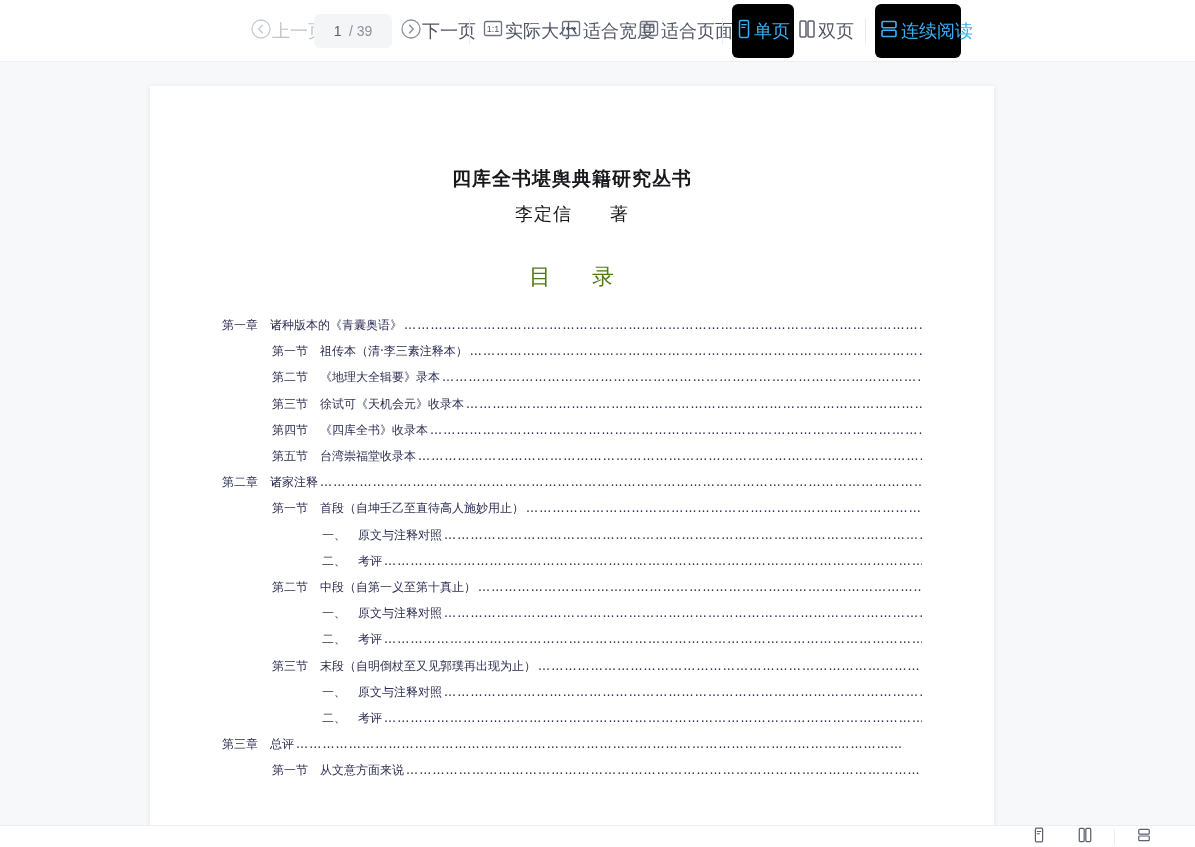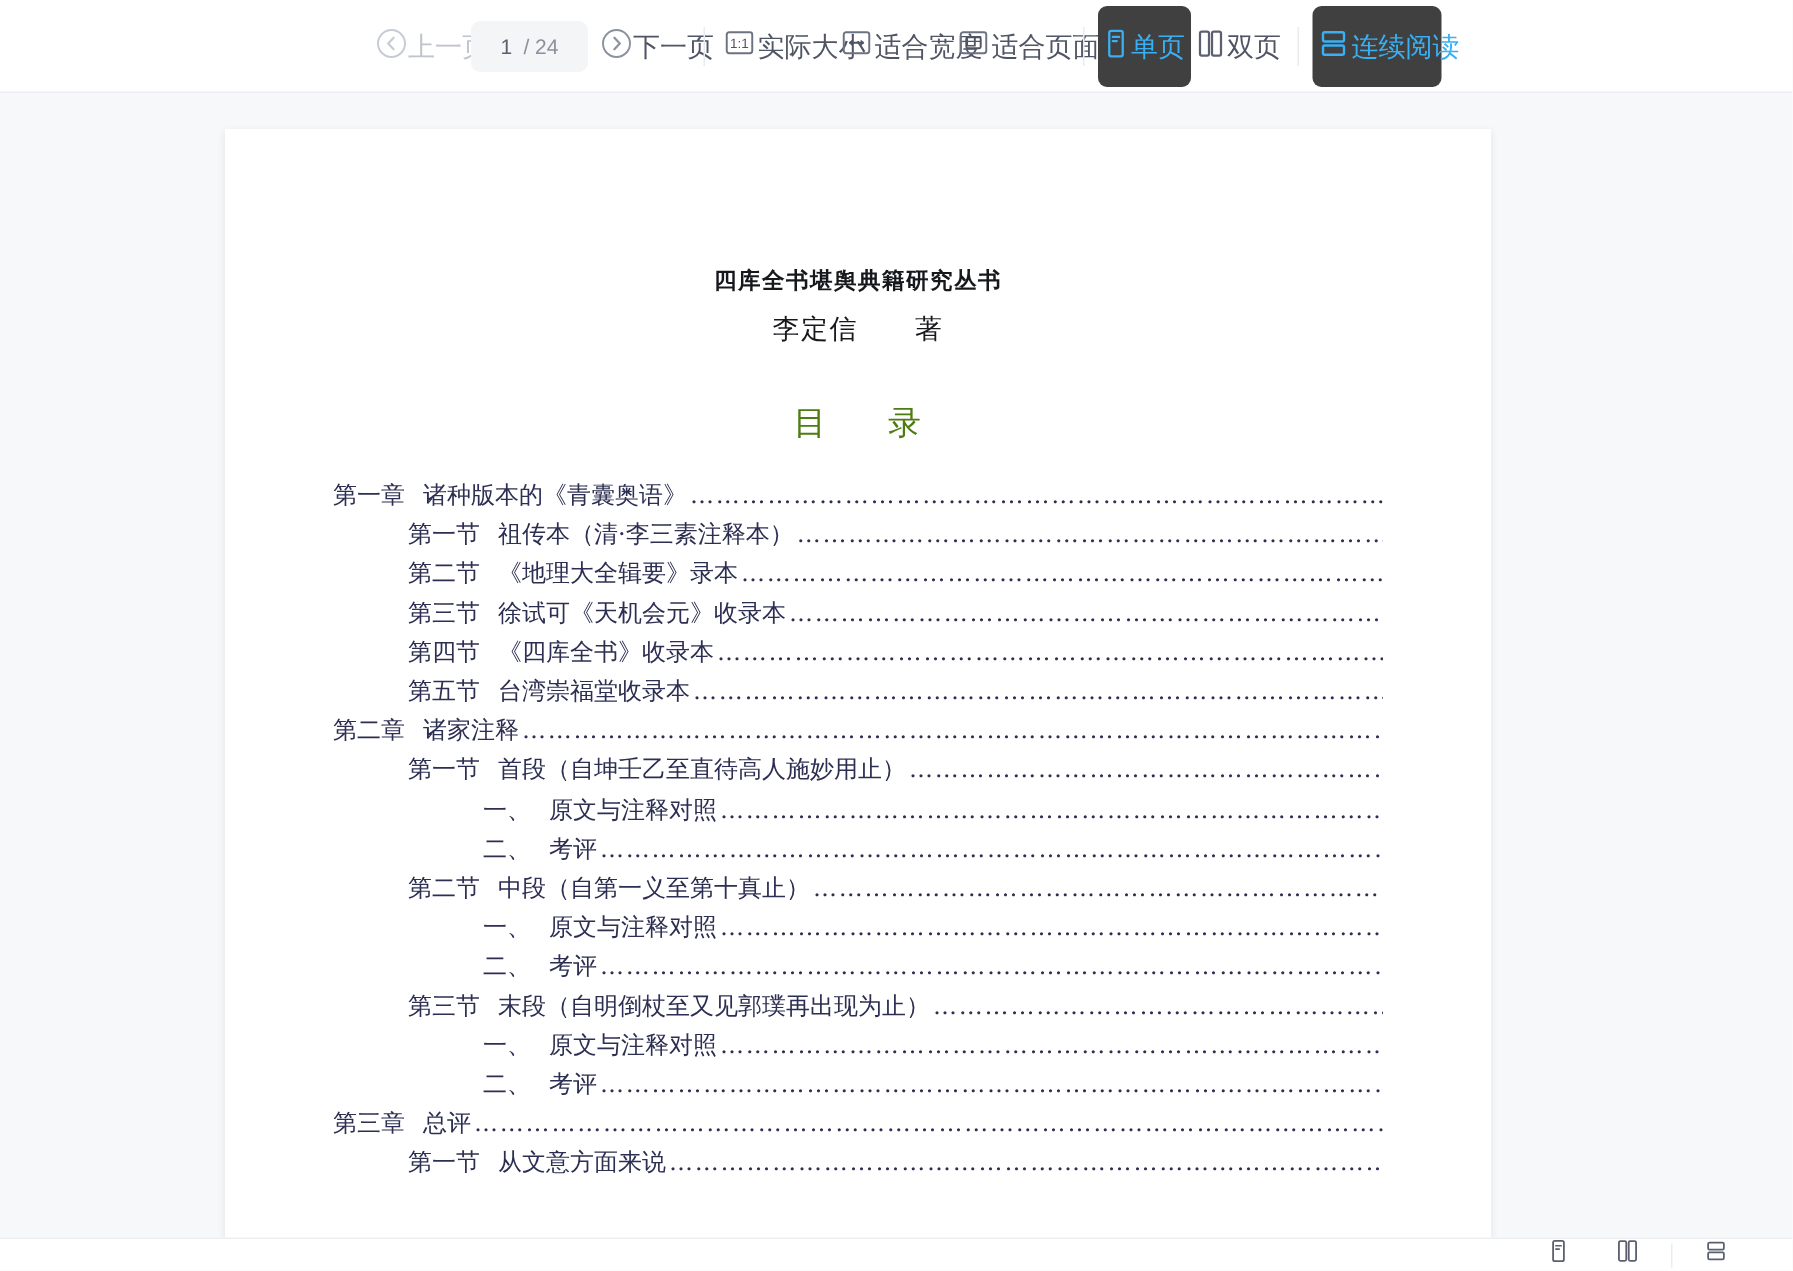--- a/index.html
+++ b/index.html
@@ -54,21 +54,21 @@
     justify-content: center;
     margin-bottom: 3px;
   }
   .tb-btn .lb {
     font-size: 18px;
     line-height: 14px;
     color: #4f5564;
     white-space: nowrap;
   }
   .tb-btn.disabled .lb { color: #bfc4cd; }
-  .tb-btn.active { background: #404040; }
+  .tb-btn.active { background: #000000; }
   .tb-btn.active .lb { color: #3ab0f3; }
   .tb-btn.wide { width: 78px; }
   .tb-btn.wide2 { width: 86px; }
 
   .pagebox {
     width: 78px;
     height: 34px;
     background: #f4f5f7;
     border-radius: 6px;
     display: flex;
@@ -114,24 +114,24 @@
   }
   .doc {
     padding: 60px 72px 0 72px;
     box-sizing: border-box;
   }
 
   .doc-series {
     text-align: center;
     font-family: Liberation Serif, serif;
     font-weight: bold;
-    font-size: 15px;
+    font-size: 19px;
     color: #17181c;
     letter-spacing: 1px;
-    margin-top: 32px;
+    margin-top: 20px;
   }
   .doc-title {
     text-align: center;
     font-family: "DejaVu Sans", "Liberation Sans", sans-serif;
     font-size: 23px;
     color: #17181c;
     letter-spacing: 1px;
     margin-top: 34px;
   }
   .doc-author {
@@ -151,21 +151,21 @@
     margin-top: 36px;
     margin-bottom: 20px;
   }
   .doc-toc-head .sp { display: inline-block; width: 40px; }
 
   .toc { margin-top: 4px; }
   .toc-row {
     display: flex;
     align-items: flex-start;
     font-family: "DejaVu Serif", "Liberation Serif", serif;
-    font-size: 16px;
+    font-size: 12px;
     line-height: 26.2px;
     color: #2c2f52;
     white-space: nowrap;
   }
   .toc-row .num {
     flex: none;
     margin-right: 12px;
   }
   .toc-row .txt { flex: none; }
   .toc-row .leader {
@@ -219,21 +219,21 @@
         <svg width="22" height="22" viewBox="0 0 22 22">
           <circle cx="11" cy="11" r="9" fill="none" stroke="#c6cbd4" stroke-width="1.3"></circle>
           <path d="M12.4 7.2 L8.8 11 L12.4 14.8" fill="none" stroke="#c6cbd4" stroke-width="1.5" stroke-linecap="round" stroke-linejoin="round"></path>
         </svg>
       </span>
       <span class="lb">上一页</span>
     </div>
 
     <div class="pagebox">
       <span class="cur">1</span>
-      <span class="tot">/ 24</span>
+      <span class="tot">/ 39</span>
     </div>
 
     <div class="tb-btn">
       <span class="ic">
         <svg width="22" height="22" viewBox="0 0 22 22">
           <circle cx="11" cy="11" r="9" fill="none" stroke="#8c929e" stroke-width="1.3"></circle>
           <path d="M9.6 7.2 L13.2 11 L9.6 14.8" fill="none" stroke="#8c929e" stroke-width="1.5" stroke-linecap="round" stroke-linejoin="round"></path>
         </svg>
       </span>
       <span class="lb">下一页</span>

